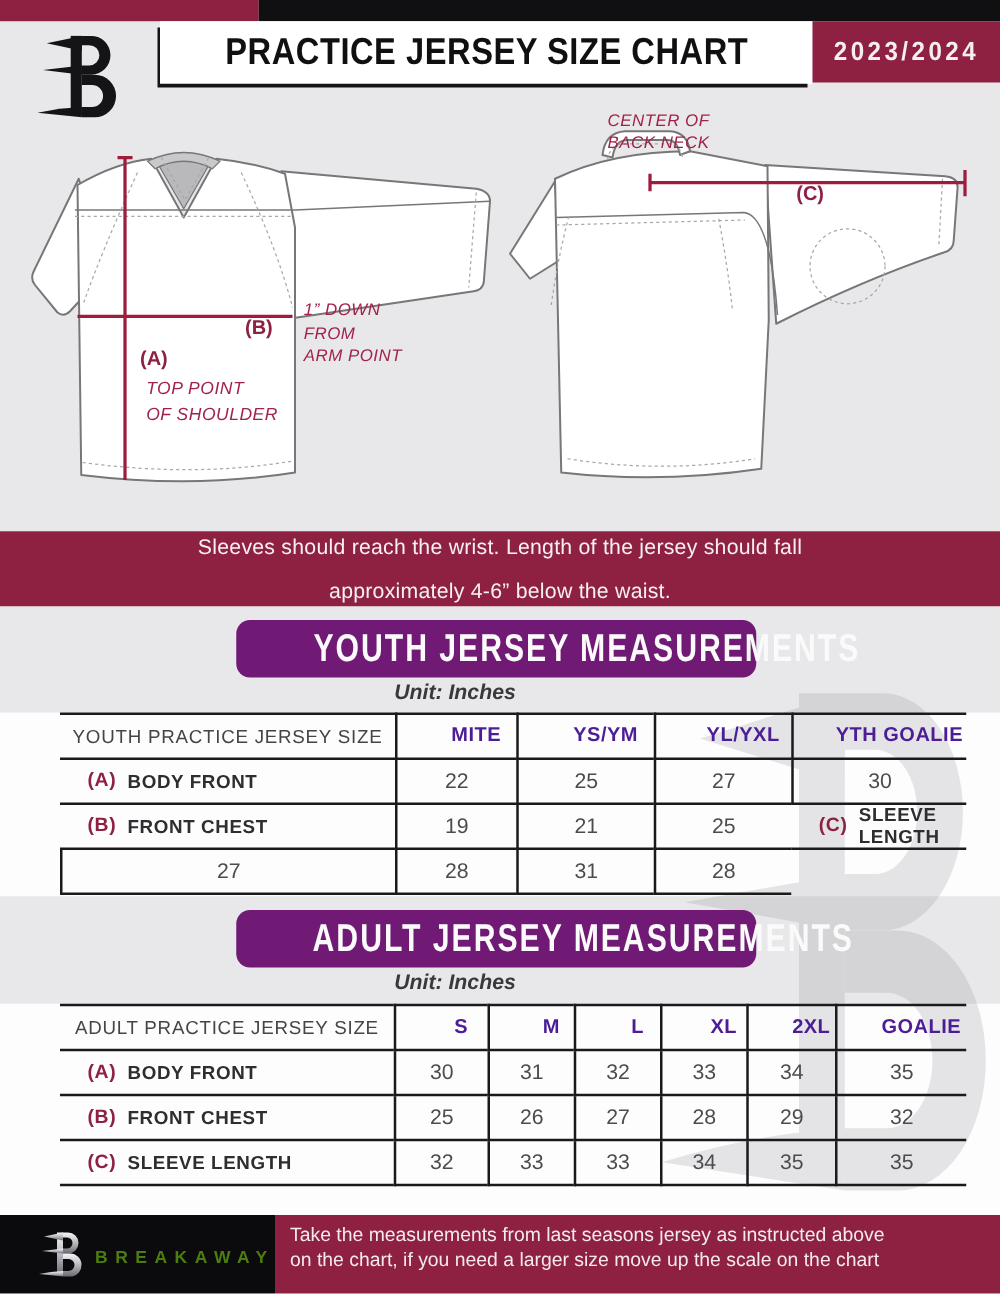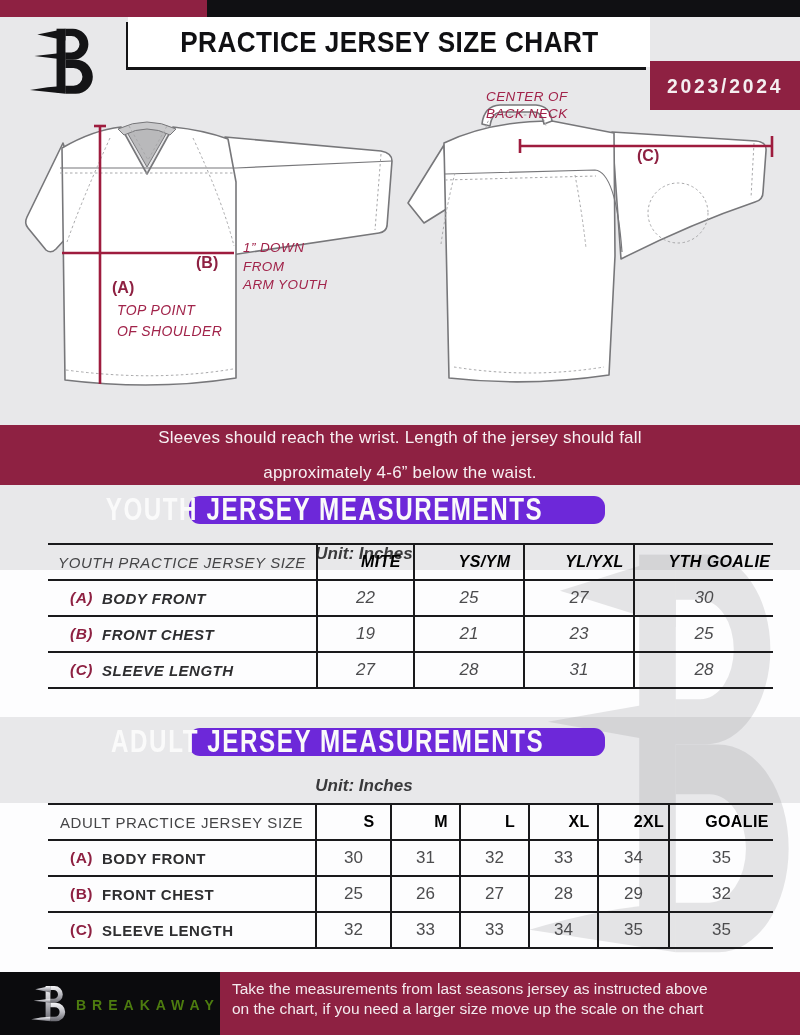--- a/index.html
+++ b/index.html
@@ -19,21 +19,21 @@
   
   .watermark{left:505px;top:532px;width:305px;height:452px;color:#97979B;opacity:.24;}
   .watermark svg{width:100%;height:100%;}
 
   
   .title-box{left:128px;top:17px;width:522px;height:50px;background:#fff;
              box-shadow:-3px 4px 0 -1px #141416;display:flex;align-items:center;justify-content:center;}
   .title-box span{display:inline-block;transform:scaleX(.87);white-space:nowrap;
              font-size:30px;font-weight:bold;color:#101013;letter-spacing:.5px;}
   .year-box{left:650px;top:17px;width:150px;height:49px;background:#8E2142;
-             display:flex;align-items:center;justify-content:center;margin-top:44px;}
+             display:flex;align-items:center;justify-content:center;}
   .year-box span{font-size:21px;font-weight:bold;color:#F4EEF0;letter-spacing:3px;
              transform:scaleX(.92);display:inline-block;white-space:nowrap;}
   .logo-header{left:24px;top:22px;width:74px;height:80px;color:#141416;}
   .logo-header svg{width:100%;height:100%;}
 
   
   .front-jersey{left:15px;top:112px;width:392px;height:292px;}
   .back-jersey{left:400px;top:88px;width:400px;height:316px;}
   .front-jersey svg,.back-jersey svg{width:100%;height:100%;display:block;}
 
@@ -45,42 +45,42 @@
   .note-b{left:243px;top:239px;}
   .key-c{left:637px;top:147px;}
   .note-c{left:486px;top:89px;line-height:16.5px;}
 
   
   .banner{left:0;top:425px;width:800px;height:60px;background:#8E2142;
           display:flex;flex-direction:column;align-items:center;justify-content:center;gap:12px;}
   .banner div{color:#F7F0F2;font-size:17px;line-height:23px;letter-spacing:.2px;}
 
   
-  .pill{width:416px;height:28px;background:#6d28d9;border-radius:11px;
-        display:flex;align-items:center;justify-content:flex-end;}
+  .pill{width:416px;height:46px;background:#701a75;border-radius:11px;
+        display:flex;align-items:center;justify-content:flex-start;}
   .pill span{display:inline-block;transform:scaleX(.78);white-space:nowrap;
         font-size:31px;font-weight:bold;color:#FAFAFA;letter-spacing:2px;}
   .pill-youth{left:189px;top:496px;}
   .pill-adult{left:189px;top:728px;}
   .unit{left:0;width:728px;text-align:center;font-style:italic;font-weight:600;
         font-size:17px;color:#39393B;}
   .unit-youth{top:544px;}
   .unit-adult{top:776px;}
 
   
   .size-table{display:grid;}
-  .yt{left:48px;top:543px;width:725px;grid-template-columns:268px 97px 110px 110px 140px;
-      grid-template-rows:38px 36px 36px 36px;font-style:italic;}
+  .yt{left:48px;top:570px;width:725px;grid-template-columns:268px 97px 110px 110px 140px;
+      grid-template-rows:38px 36px 36px 36px;}
   .at{left:48px;top:803px;width:725px;grid-template-columns:267px 75px 69px 69px 69px 71px 105px;
       grid-template-rows:38px 36px 36px 36px;}
   .c{display:flex;align-items:center;justify-content:center;border-bottom:2px solid #1A1A1C;box-sizing:border-box;}
   .c.top{border-top:2px solid #1A1A1C;}
   .c.vd{border-left:2px solid #1A1A1C;}
   .c.hlabel{font-size:15px;color:#454547;letter-spacing:.6px;}
-  .c.hsize{font-size:16px;font-weight:bold;color:#000000;letter-spacing:.4px;padding-left:31px;}
+  .c.hsize{font-size:16px;font-weight:bold;color:#4c1d95;letter-spacing:.4px;padding-left:31px;}
   .c.rlabel{justify-content:flex-start;padding-left:22px;gap:9px;font-size:15px;
             font-weight:600;color:#2E2E30;letter-spacing:.5px;}
   .c.rlabel .k{color:#8E2142;font-weight:bold;font-size:15.5px;}
   .c.val{font-size:17px;color:#4C4C4E;}
 
   
   .footer-black{left:0;top:972px;width:220px;height:63px;background:#0B0B0D;}
   .footer-maroon{left:220px;top:972px;width:580px;height:63px;background:#8E2142;}
   .footer-note{left:232px;top:979px;width:560px;color:#F3EAEE;font-size:15.5px;line-height:19.8px;}
   .logo-footer{left:28px;top:984px;width:40px;height:40px;}
@@ -183,21 +183,21 @@
 
   <div class="abs key-label key-a">(A)</div>
   <div class="abs note note-a">
     <div>TOP POINT</div>
     <div>OF SHOULDER</div>
   </div>
   <div class="abs key-label key-b">(B)</div>
   <div class="abs note note-b">
     <div>1” DOWN</div>
     <div>FROM</div>
-    <div>ARM YOUTH</div>
+    <div>ARM POINT</div>
   </div>
   <div class="abs key-label key-c">(C)</div>
   <div class="abs note note-c">
     <div>CENTER OF</div>
     <div>BACK NECK</div>
   </div>
 
   <div class="abs banner">
     <div>Sleeves should reach the wrist. Length of the jersey should fall</div>
     <div>approximately 4-6” below the waist.</div>
@@ -223,21 +223,20 @@
     <div class="c vd val">25</div>
     <div class="c vd val">27</div>
     <div class="c vd val">30</div>
 
     <div class="c rlabel">
       <span class="k">(B)</span>
       <span>FRONT CHEST</span>
     </div>
     <div class="c vd val">19</div>
     <div class="c vd val">21</div>
-    <div class="c vd val">23</div>
     <div class="c vd val">25</div>
 
     <div class="c rlabel">
       <span class="k">(C)</span>
       <span>SLEEVE LENGTH</span>
     </div>
     <div class="c vd val">27</div>
     <div class="c vd val">28</div>
     <div class="c vd val">31</div>
     <div class="c vd val">28</div>

